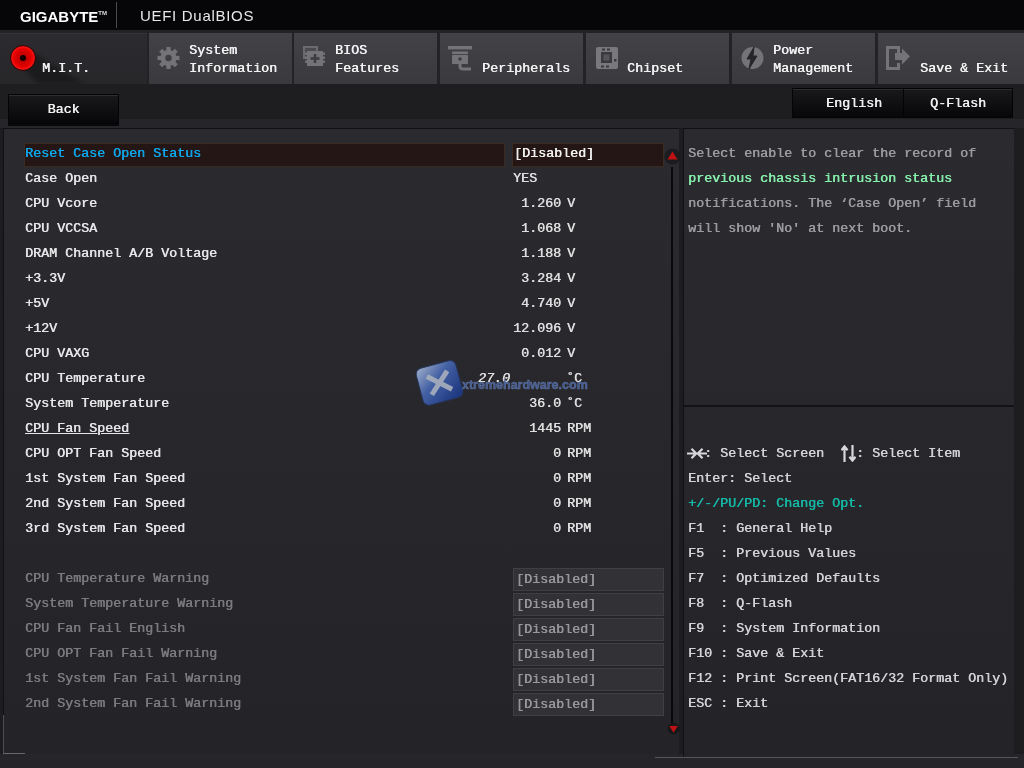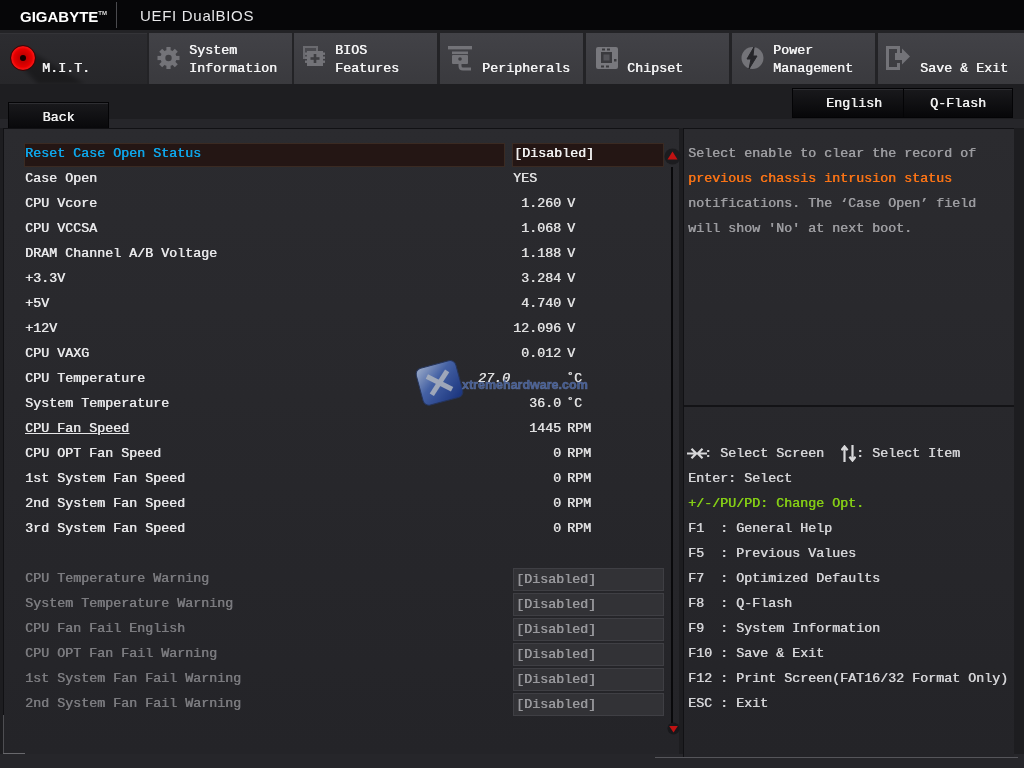--- a/index.html
+++ b/index.html
@@ -124,21 +124,21 @@
 
 <div class="tab" style="left:878px;width:146px;"></div>
 <svg class="abs" style="left:884px;top:44px;" width="27" height="28" viewBox="0 0 27 28">
   <path d="M2 2 h14 v7 h-3 v-4 h-8 v18 h8 v-4 h3 v7 h-14 z" fill="#737378"></path>
   <path d="M11 9 h7 v-4.5 l8 8 l-8 8 v-4.5 h-7 z" fill="#737378"></path>
 </svg>
 <div class="tabtxt mono" style="left:920px;top:61px;">Save &amp; Exit</div>
 
 <div class="abs" style="left:0;top:84px;width:1024px;height:36px;background:#1e1e21;"></div>
 <div class="abs" style="left:0;top:119px;width:1024px;height:9px;background:#26262a;"></div>
-<div class="btn mono" style="left:8px;top:102px;width:101px;height:30px;line-height:30px;box-sizing:border-box;box-shadow:inset 0 1px 0 #2e2e32, 0 2px 0 #08080a;">Back</div>
+<div class="btn mono" style="left:8px;top:94px;width:111px;height:30px;line-height:30px;box-sizing:border-box;box-shadow:inset 0 1px 0 #2e2e32, 0 2px 0 #08080a;">Back</div>
 <div class="btn mono" style="left:792px;top:88px;width:124px;height:30px;line-height:30px;box-sizing:border-box;">English</div>
 <div class="btn mono" style="left:903px;top:88px;width:110px;height:30px;line-height:30px;box-sizing:border-box;">Q-Flash</div>
 
 <div class="abs" style="left:3px;top:128px;width:676px;height:626px;background:linear-gradient(#2b2b2f,#242428);
   border-left:1px solid #111114;border-top:1px solid #111114;box-sizing:border-box;"></div>
 <div class="abs" style="left:0;top:754px;width:1024px;height:14px;background:#26262a;"></div>
 
 <div class="abs" style="left:3px;top:715px;width:1px;height:39px;background:#4e4e52;"></div>
 <div class="abs" style="left:3px;top:753px;width:22px;height:1px;background:#68686c;"></div>
 
@@ -215,39 +215,39 @@
   <circle cx="6.5" cy="6.5" r="6" fill="#18181b"></circle>
   <polygon points="6.5,10.5 2.2,4 10.8,4" fill="#c01212"></polygon>
 </svg>
 
 <div class="abs" style="left:683px;top:128px;width:331px;height:629px;background:linear-gradient(#2b2b2f,#242428);
   border-left:1px solid #111114;border-top:1px solid #111114;box-sizing:border-box;"></div>
 <div class="abs" style="left:684px;top:405px;width:330px;height:2px;background:#131316;"></div>
 <div class="abs" style="left:655px;top:757px;width:363px;height:1px;background:#55555a;"></div>
 
 <div class="abs mono row" style="left:688px;top:141px;color:#9c9ca0;">Select enable to clear the record of</div>
-<div class="abs mono row" style="left:688px;top:166px;color:#f97316;">previous chassis intrusion status</div>
+<div class="abs mono row" style="left:688px;top:166px;color:#86efac;">previous chassis intrusion status</div>
 <div class="abs mono row" style="left:688px;top:191px;color:#9c9ca0;">notifications. The ‘Case Open’ field</div>
 <div class="abs mono row" style="left:688px;top:216px;color:#9c9ca0;">will show 'No' at next boot.</div>
 
 <div class="abs mono row" style="left:688px;top:441px;color:#d2d2d5;">  : Select Screen    : Select Item</div>
 <svg class="abs" style="left:687px;top:447px;" width="20" height="13" viewBox="0 0 20 13">
   <g stroke="#d8d8da" stroke-width="2.2" fill="none">
     <path d="M0 6.5 H7.5 M4.5 1.8 L9.2 6.5 L4.5 11.2"></path>
     <path d="M20 6.5 H12.5 M15.5 1.8 L10.8 6.5 L15.5 11.2"></path>
   </g>
 </svg>
 <svg class="abs" style="left:841px;top:445px;" width="15" height="17" viewBox="0 0 15 17">
   <g stroke="#d8d8da" stroke-width="2.2" fill="none">
     <path d="M3.5 17 V2 M0.4 5.2 L3.5 1.4 L6.6 5.2"></path>
     <path d="M11.5 0 V15 M8.4 11.8 L11.5 15.6 L14.6 11.8"></path>
   </g>
 </svg>
 <div class="abs mono row" style="left:688px;top:466px;color:#d2d2d5;">Enter: Select</div>
-<div class="abs mono row" style="left:688px;top:491px;color:#84cc16;">+/-/PU/PD: Change Opt.</div>
+<div class="abs mono row" style="left:688px;top:491px;color:#14b8a6;">+/-/PU/PD: Change Opt.</div>
 <div class="abs mono row" style="left:688px;top:516px;color:#d2d2d5;">F1  : General Help</div>
 <div class="abs mono row" style="left:688px;top:541px;color:#d2d2d5;">F5  : Previous Values</div>
 <div class="abs mono row" style="left:688px;top:566px;color:#d2d2d5;">F7  : Optimized Defaults</div>
 <div class="abs mono row" style="left:688px;top:591px;color:#d2d2d5;">F8  : Q-Flash</div>
 <div class="abs mono row" style="left:688px;top:616px;color:#d2d2d5;">F9  : System Information</div>
 <div class="abs mono row" style="left:688px;top:641px;color:#d2d2d5;">F10 : Save &amp; Exit</div>
 <div class="abs mono row" style="left:688px;top:666px;color:#d2d2d5;">F12 : Print Screen(FAT16/32 Format Only)</div>
 <div class="abs mono row" style="left:688px;top:691px;color:#d2d2d5;">ESC : Exit</div>
 
 <svg class="abs" style="left:412px;top:356px;" width="210" height="52">

